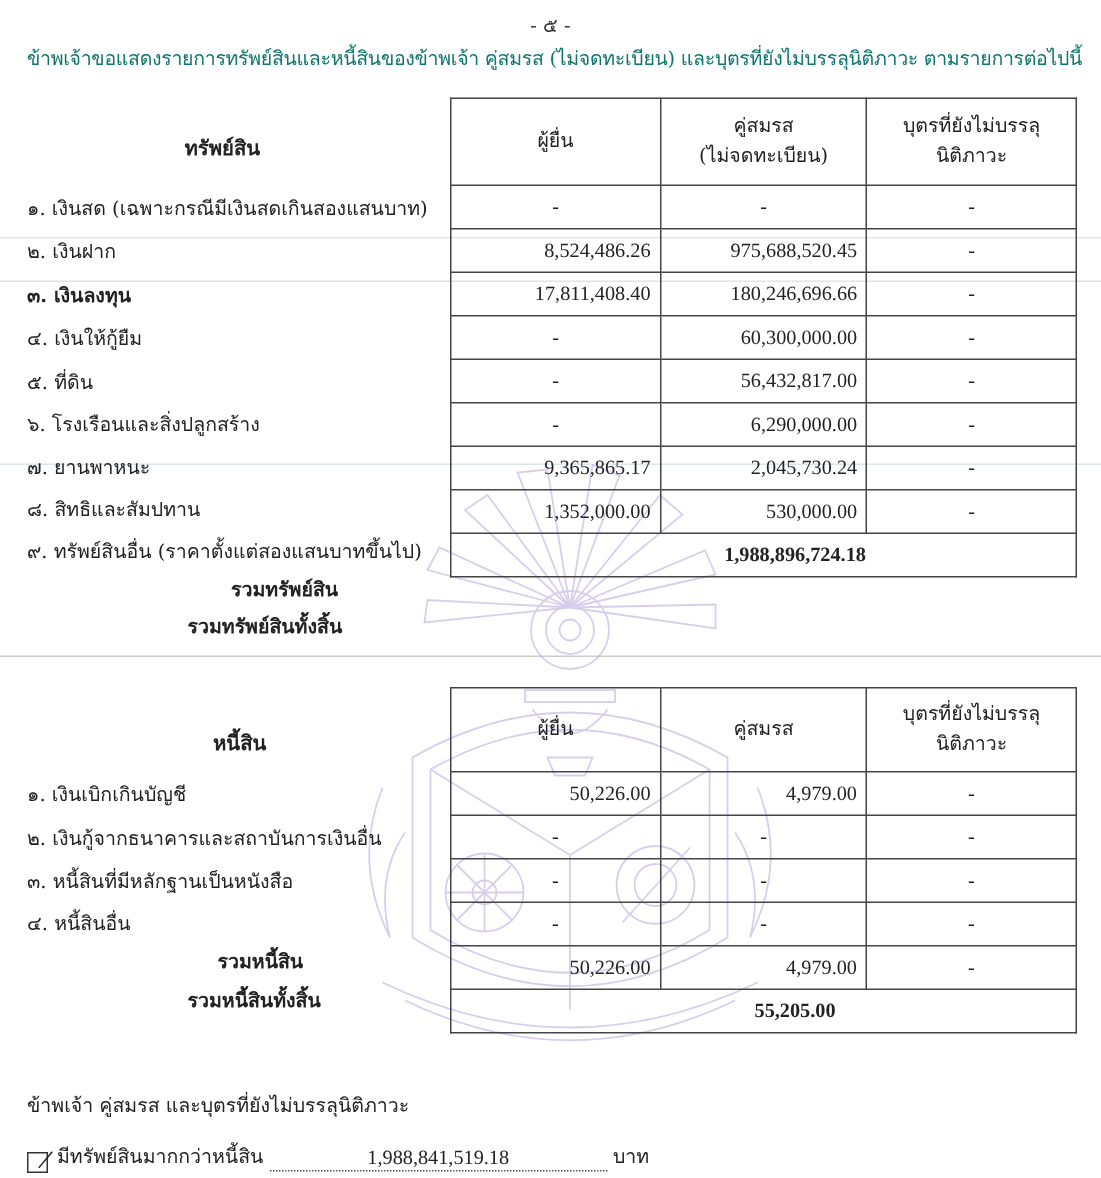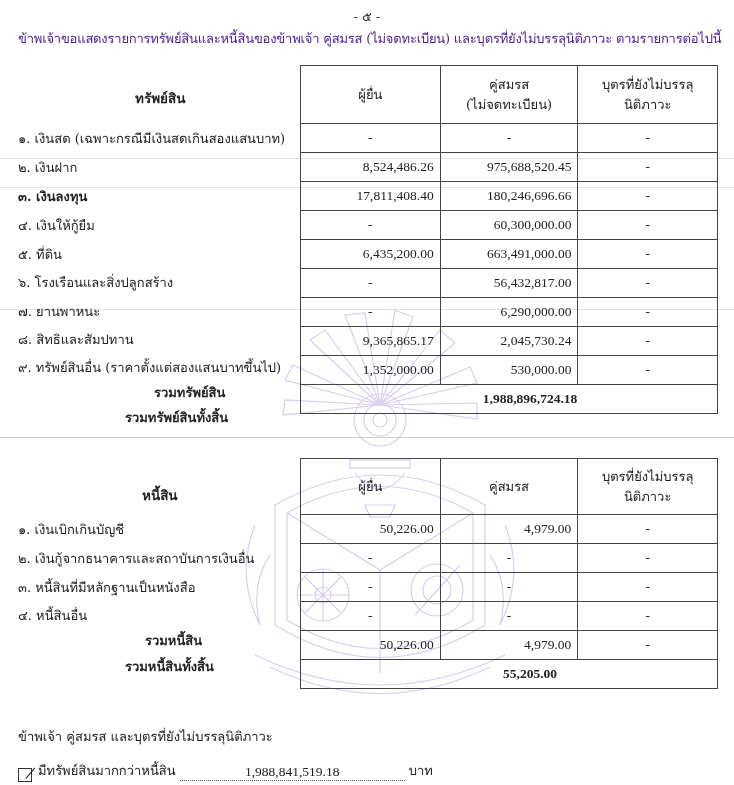--- a/index.html
+++ b/index.html
@@ -1,21 +1,21 @@
 <!DOCTYPE html>
 <html><head>
 <meta charset="utf-8">
 <style>
   html, body { margin:0; padding:0; }
   body {
     width:734px; height:785px; background:#ffffff; position:relative; overflow:hidden;
     font-family:"DejaVu Serif","Liberation Serif",serif; color:#222;
   }
   .page-num { position:absolute; top:6px; left:0; width:734px; text-align:center; font-size:13px; color:#333; }
-  .intro { position:absolute; top:28px; left:18px; font-size:13px; letter-spacing:-0.2px; color:#4c1d95; white-space:nowrap; }
+  .intro { position:absolute; top:28px; left:18px; font-size:13px; letter-spacing:-0.2px; color:#0f766e; white-space:nowrap; }
   .scanline { position:absolute; left:0; width:734px; height:1px; background:#c5d3e0; opacity:0.6; }
   .watermark { position:absolute; left:215px; top:295px; width:330px; height:400px; opacity:0.55; pointer-events:none; }
   .labels { position:absolute; left:18px; font-size:13px; }
   .lbl { position:absolute; white-space:nowrap; }
   .lbl.head { font-weight:bold; font-size:13.5px; }
   .lbl.total { font-weight:bold; }
   table.grid { position:absolute; border-collapse:collapse; font-family:"Liberation Serif","DejaVu Serif",serif; font-size:13.5px; }
   table.grid td { border:1px solid #444; padding:0 6px; height:28px; }
   table.grid td.num { text-align:right; }
   table.grid td.dash { text-align:center; }
@@ -72,21 +72,21 @@
   <path d="M200 320 L245 270"></path>
 
   <path d="M40 230 Q20 280 45 330 Q35 290 55 260"></path>
     <path d="M290 230 Q310 280 285 330 Q295 290 275 260"></path>
 
   <path d="M40 360 Q165 420 290 360"></path>
     <path d="M55 372 Q165 425 275 372"></path>
 </svg>
 
 <div class="labels" style="top:0;">
-  <div class="lbl head" style="top:87px;left:117px;">ทรัพย์สิน</div>
+  <div class="lbl head" style="top:87px;left:105px;">ทรัพย์สิน</div>
   <div class="lbl" style="top:128px;">๑. เงินสด (เฉพาะกรณีมีเงินสดเกินสองแสนบาท)</div>
   <div class="lbl" style="top:157px;">๒. เงินฝาก</div>
   <div class="lbl" style="top:186px;font-weight:bold;">๓. เงินลงทุน</div>
   <div class="lbl" style="top:215px;">๔. เงินให้กู้ยืม</div>
   <div class="lbl" style="top:244px;">๕. ที่ดิน</div>
   <div class="lbl" style="top:272px;text-align:center;">๖. โรงเรือนและสิ่งปลูกสร้าง</div>
   <div class="lbl" style="top:301px;">๗. ยานพาหนะ</div>
   <div class="lbl" style="top:329px;">๘. สิทธิและสัมปทาน</div>
   <div class="lbl" style="top:357px;">๙. ทรัพย์สินอื่น (ราคาตั้งแต่สองแสนบาทขึ้นไป)</div>
   <div class="lbl total" style="top:382px;left:136px;">รวมทรัพย์สิน</div>
@@ -125,25 +125,20 @@
         <td class="num">17,811,408.40</td>
         <td class="num">180,246,696.66</td>
         <td class="dash">-</td>
       </tr>
   <tr>
         <td class="dash">-</td>
         <td class="num">60,300,000.00</td>
         <td class="dash">-</td>
       </tr>
   <tr>
-        <td class="num">6,435,200.00</td>
-        <td class="num">663,491,000.00</td>
-        <td class="dash">-</td>
-      </tr>
-  <tr>
         <td class="dash">-</td>
         <td class="num">56,432,817.00</td>
         <td class="dash">-</td>
       </tr>
   <tr>
         <td class="dash">-</td>
         <td class="num">6,290,000.00</td>
         <td class="dash">-</td>
       </tr>
   <tr>

